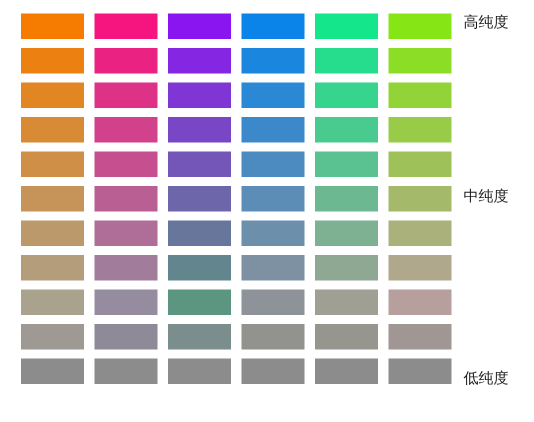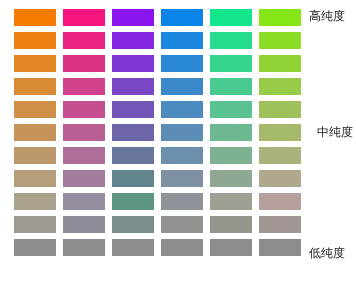--- a/index.html
+++ b/index.html
@@ -40,28 +40,28 @@
   }
   .labels {
     position: absolute;
     left: 309px;
     top: 0;
     width: 47px;
     height: 281px;
   }
   .purity-label {
     position: absolute;
-    font-size: 12px;
+    font-size: 10px;
     line-height: 11px;
     color: #1a1a1a;
     white-space: nowrap;
-    font-family: Liberation Sans, sans-serif;
+    font-family: Liberation Mono, monospace;
   }
   .label-high { top: 11px; }
-  .label-mid  { top: 127px; margin-left: 8px; }
+  .label-mid  { top: 127px; }
   .label-low  { top: 248px; }
 </style>
 </head>
 <body style="background: rgb(255, 255, 255);">
 
 <div id="chart-root">
 
   <div class="swatch-grid">
       <div class="swatch-row">
         <div class="swatch" title="#F57C00" style="background: rgb(245, 124, 0);"></div>

